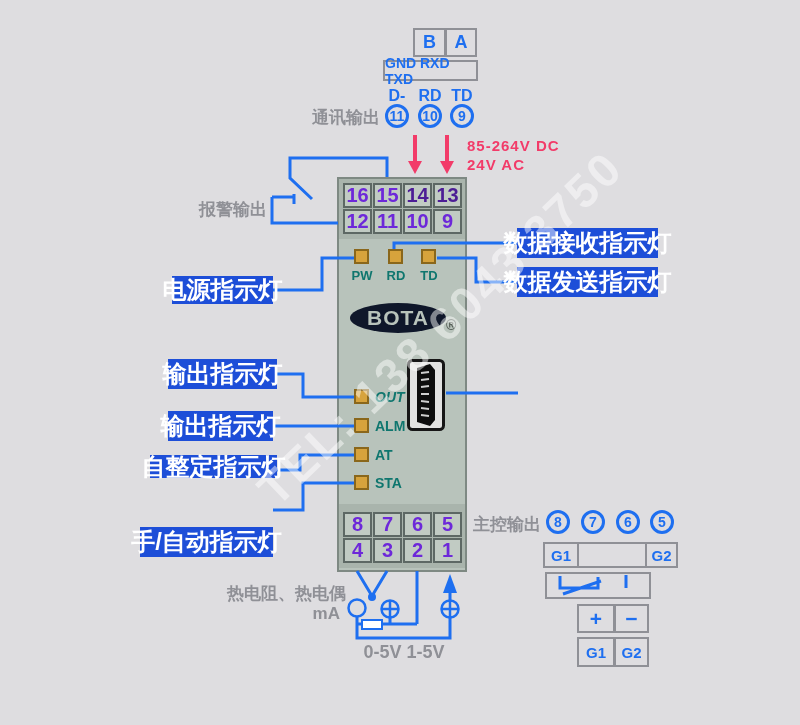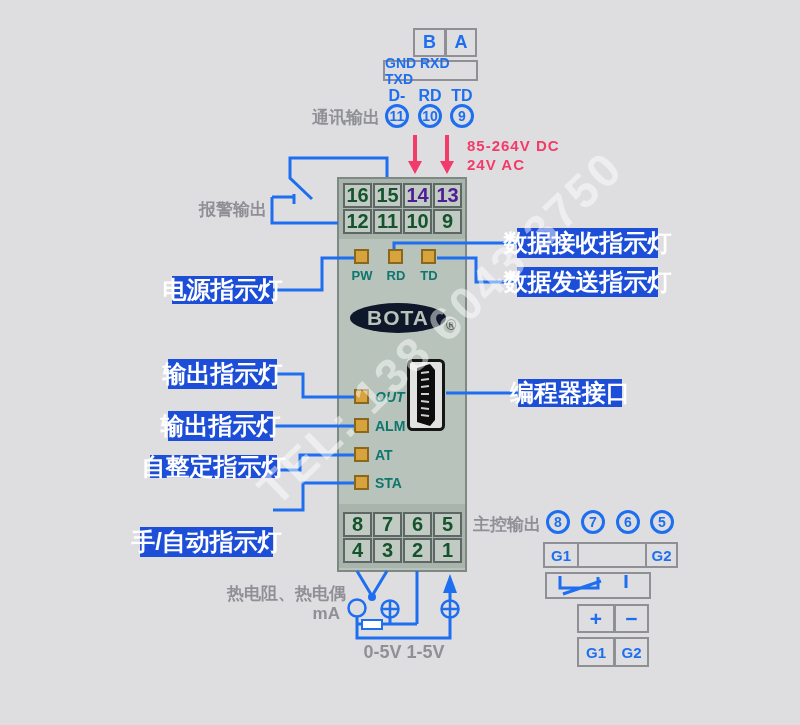--- a/index.html
+++ b/index.html
@@ -3,21 +3,21 @@
 <meta charset="utf-8">
 <style>
   html,body{margin:0;padding:0;background:#cfcfd2;}
   #stage{
     position:relative;width:800px;height:725px;background:#dedde0;overflow:hidden;
     font-family:"Liberation Sans","DejaVu Sans",sans-serif;
   }
   .abs{position:absolute;box-sizing:border-box;}
   .flexc{display:flex;align-items:center;justify-content:center;}
   
-  .cell{background:#c1cbc3;border:2px solid #5d6864;color:#14532d;
+  .cell{background:#c1cbc3;border:2px solid #5d6864;color:#6d28d9;
         font-weight:bold;font-size:20px;width:29px;height:25px;}
   .cell.red{color:#4c1d95;}
   
   .gbox{border:2px solid #8f9096;color:#1e6ff0;font-weight:bold;background:transparent;}
   
   .tag{background:#1d4ed8;color:#ffffff;font-weight:bold;font-size:24px;white-space:nowrap;}
   
   .gray{color:#8f9096;font-weight:bold;font-size:17px;white-space:nowrap;}
   .blue-t{color:#1e6ff0;font-weight:bold;white-space:nowrap;}
   .pink-t{color:#f23b69;font-weight:bold;font-size:15px;white-space:nowrap;letter-spacing:1px;}
@@ -149,21 +149,20 @@
   <div class="abs cell flexc" style="left:403px;top:512px;">6</div>
   <div class="abs cell flexc" style="left:433px;top:512px;">5</div>
   <div class="abs cell flexc" style="left:343px;top:538px;">4</div>
   <div class="abs cell flexc" style="left:373px;top:538px;">3</div>
   <div class="abs cell flexc" style="left:403px;top:538px;">2</div>
   <div class="abs cell flexc" style="left:433px;top:538px;">1</div>
 
   <div class="abs tag flexc" style="left:517px;top:228px;width:141px;height:30px;">数据接收指示灯</div>
   <div class="abs tag flexc" style="left:517px;top:267px;width:141px;height:30px;">数据发送指示灯</div>
   <div class="abs tag flexc" style="left:172px;top:276px;width:101px;height:28px;">电源指示灯</div>
-  <div class="abs tag flexc" style="left:518px;top:379px;width:104px;height:28px;">编程器接口</div>
   <div class="abs tag flexc" style="left:168px;top:359px;width:109px;height:30px;">输出指示灯</div>
   <div class="abs tag flexc" style="left:168px;top:411px;width:105px;height:30px;">输出指示灯</div>
   <div class="abs tag flexc" style="left:150px;top:455px;width:127px;height:23px;">自整定指示灯</div>
   <div class="abs tag flexc" style="left:140px;top:495px;width:133px;height:30px;margin-top:32px;">手/自动指示灯</div>
 
   <div class="abs gray" style="left:473px;top:513px;">主控输出</div>
   <div class="abs circ flexc" style="left:546px;top:510px;">8</div>
   <div class="abs circ flexc" style="left:581px;top:510px;">7</div>
   <div class="abs circ flexc" style="left:616px;top:510px;">6</div>
   <div class="abs circ flexc" style="left:650px;top:510px;">5</div>

